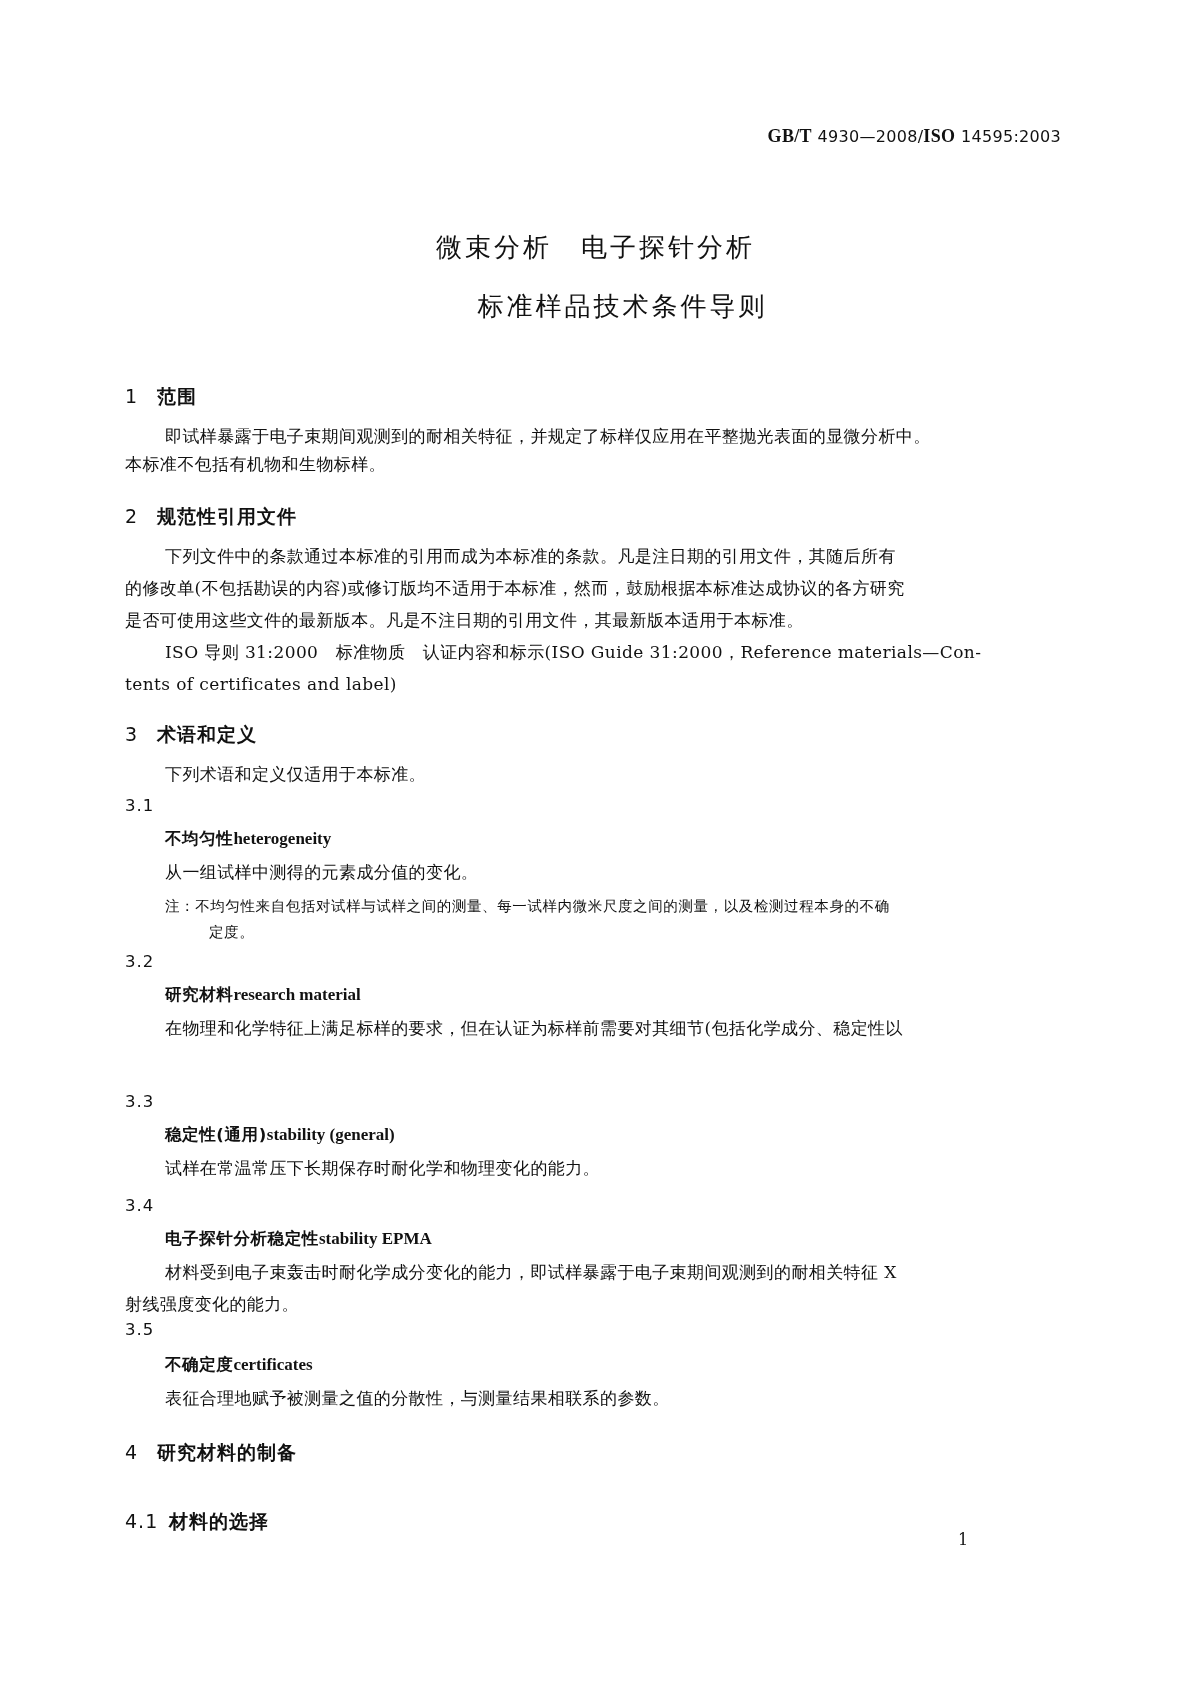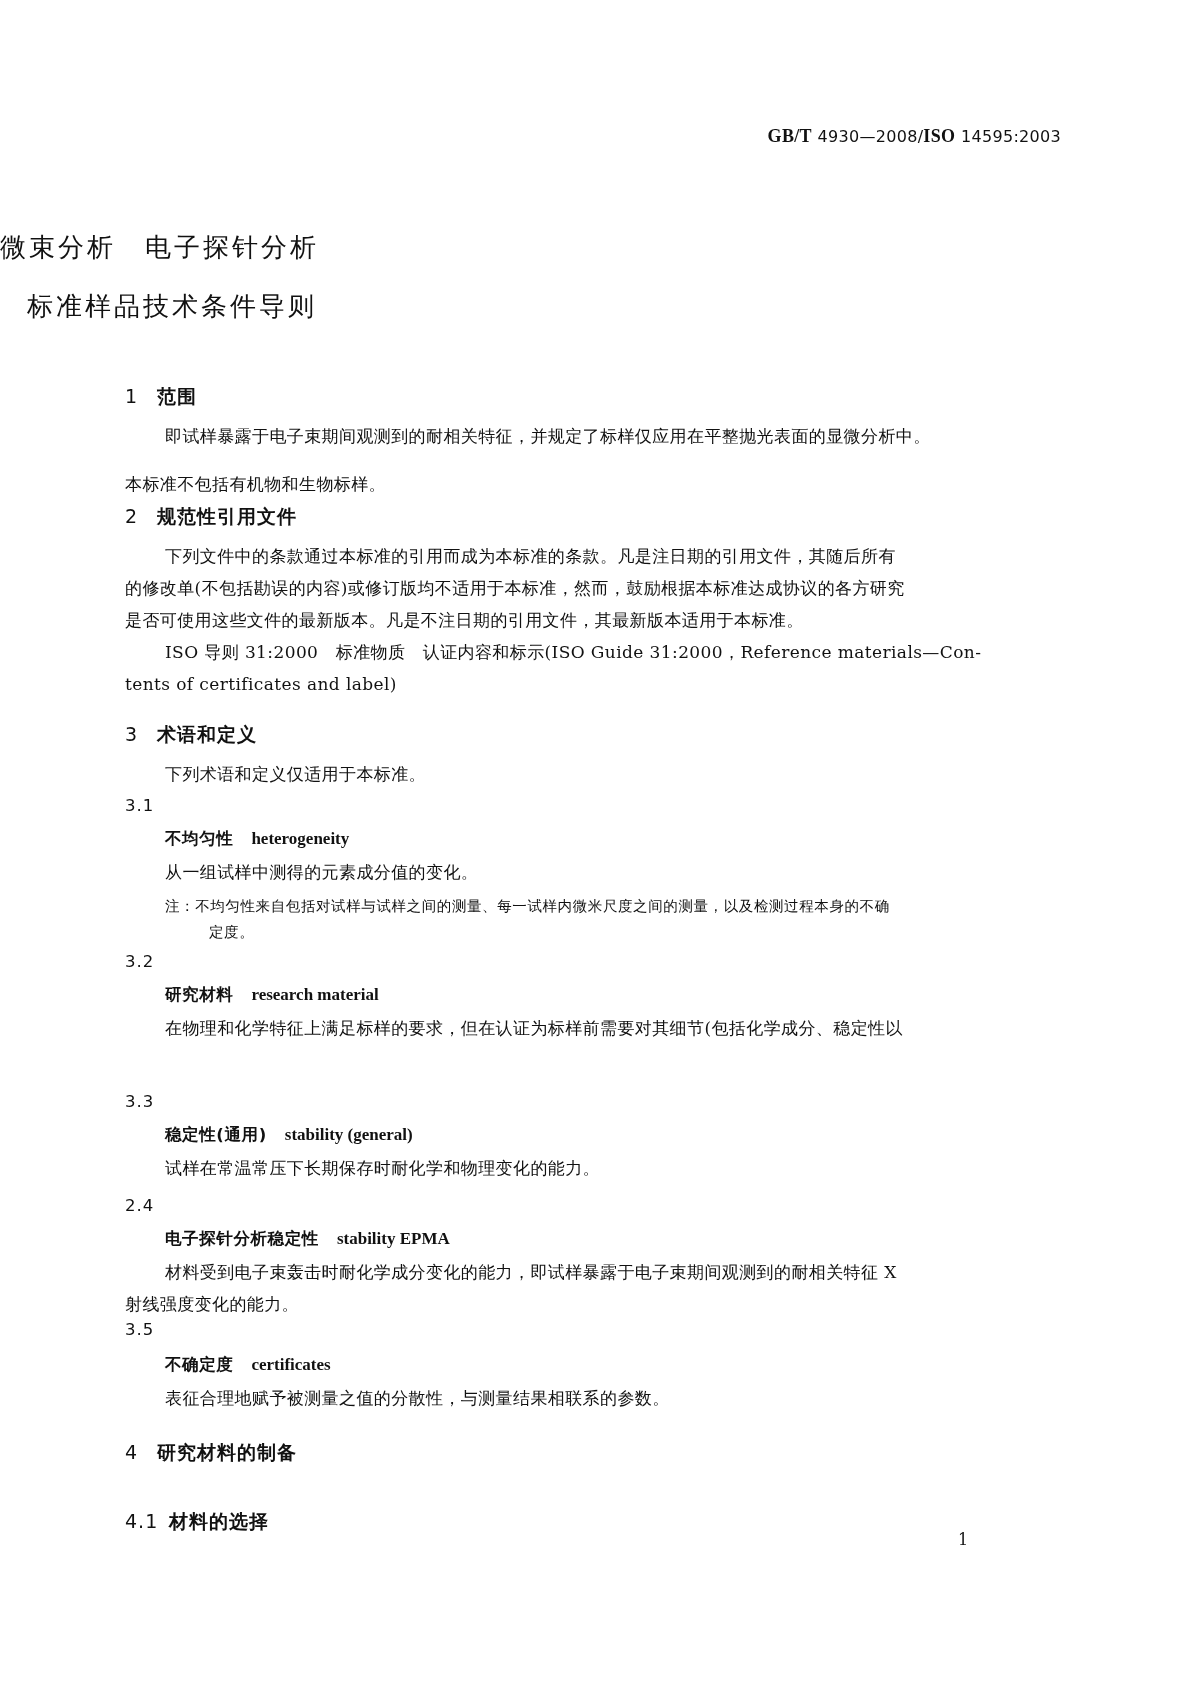--- a/index.html
+++ b/index.html
@@ -27,20 +27,21 @@
     right: 130px;
     top: 126px;
     font-size: 17px;
     letter-spacing: 0.3px;
   }
   .std-code .b { font-family: "Liberation Serif", serif; font-weight: bold; font-size: 18px; }
   .std-code .n { font-family: "DejaVu Sans", sans-serif; font-size: 16px; }
 
   .title-line {
     left: 0; width: 1191px;
+    text-align: center;
     font-family: "DejaVu Sans", sans-serif;
     font-size: 26px;
     letter-spacing: 3px;
     font-weight: 500;
   }
   .t1 { top: 230px; }
   .t2 { top: 289px; padding-left: 27px; }
 
   .heading {
     left: 125px;
@@ -64,21 +65,20 @@
     left: 165px;
     font-family: "DejaVu Sans", sans-serif;
     font-size: 16.5px;
     font-weight: bold;
     letter-spacing: 0.6px;
   }
   .term .en {
     font-family: "Liberation Serif", serif;
     font-weight: bold;
     font-size: 17px;
-    margin-left: 18px;
     letter-spacing: 0;
   }
 
   .subnum {
     left: 125px;
     font-family: "DejaVu Sans", sans-serif;
     font-size: 16.5px;
     letter-spacing: 1px;
   }
 
@@ -104,21 +104,21 @@
     <span class="n">14595:2003</span>
   </div>
 
   <div class="abs title-line t1">微束分析　电子探针分析</div>
   <div class="abs title-line t2">标准样品技术条件导则</div>
 
   <div class="abs heading" style="top:384px;">
     <span class="num">1</span><span>范围</span>
   </div>
   <div class="abs para indent" style="top:420px;">即试样暴露于电子束期间观测到的耐相关特征，并规定了标样仅应用在平整抛光表面的显微分析中。</div>
-  <div class="abs para flush" style="top:468px;text-align:center;">本标准不包括有机物和生物标样。</div>
+  <div class="abs para flush" style="top:448px;text-align:center;">本标准不包括有机物和生物标样。</div>
 
   <div class="abs heading" style="top:504px;">
     <span class="num">2</span><span>规范性引用文件</span>
   </div>
   <div class="abs para indent" style="top:540px;">下列文件中的条款通过本标准的引用而成为本标准的条款。凡是注日期的引用文件，其随后所有</div>
   <div class="abs para flush" style="top:572px;">的修改单(不包括勘误的内容)或修订版均不适用于本标准，然而，鼓励根据本标准达成协议的各方研究</div>
   <div class="abs para flush" style="top:604px;">是否可使用这些文件的最新版本。凡是不注日期的引用文件，其最新版本适用于本标准。</div>
   <div class="abs para indent" style="top:636px;">ISO 导则 31:2000　标准物质　认证内容和标示(ISO Guide 31:2000，Reference materials—Con-</div>
   <div class="abs para flush" style="top:668px;">tents of certificates and label)</div>
 
@@ -140,21 +140,21 @@
     <span>研究材料</span><span class="en">research material</span>
   </div>
   <div class="abs para indent" style="top:1012px;">在物理和化学特征上满足标样的要求，但在认证为标样前需要对其细节(包括化学成分、稳定性以</div>
 
   <div class="abs subnum" style="top:1092px;">3.3</div>
   <div class="abs term" style="top:1124px;">
     <span>稳定性(通用)</span><span class="en">stability (general)</span>
   </div>
   <div class="abs para indent" style="top:1152px;">试样在常温常压下长期保存时耐化学和物理变化的能力。</div>
 
-  <div class="abs subnum" style="top:1196px;">2.4</div>
+  <div class="abs subnum" style="top:1196px;">3.4</div>
   <div class="abs term" style="top:1228px;">
     <span>电子探针分析稳定性</span><span class="en">stability EPMA</span>
   </div>
   <div class="abs para indent" style="top:1256px;">材料受到电子束轰击时耐化学成分变化的能力，即试样暴露于电子束期间观测到的耐相关特征 X</div>
   <div class="abs para flush" style="top:1288px;">射线强度变化的能力。</div>
 
   <div class="abs subnum" style="top:1320px;">3.5</div>
   <div class="abs term" style="top:1354px;">
     <span>不确定度</span><span class="en">certificates</span>
   </div>

